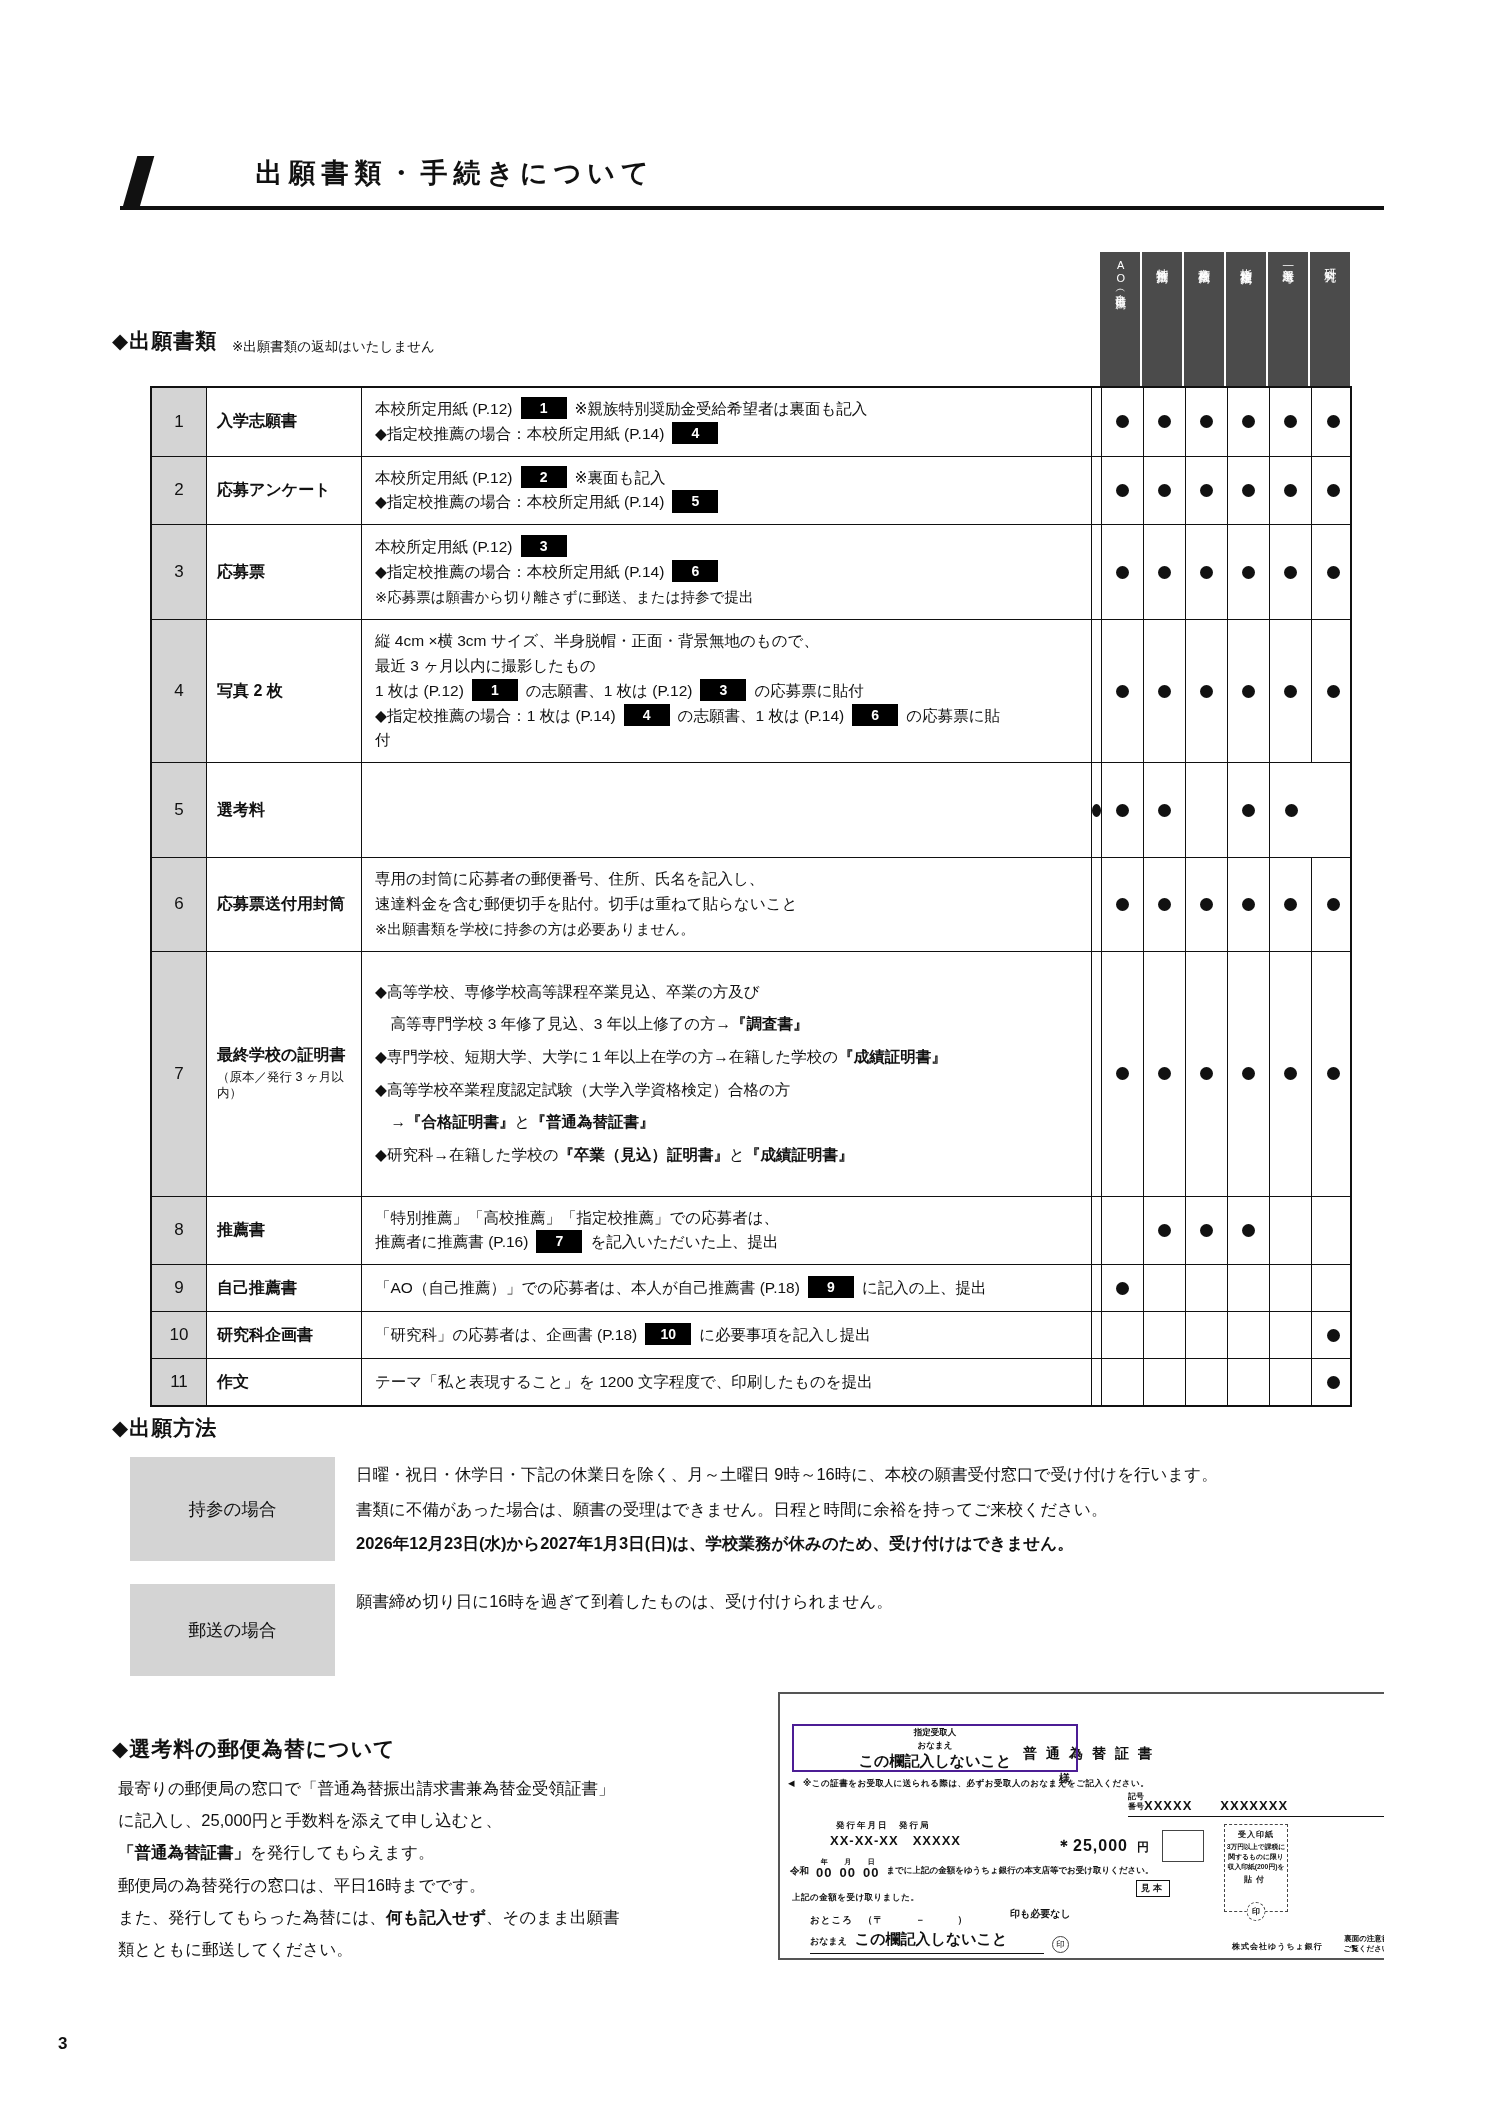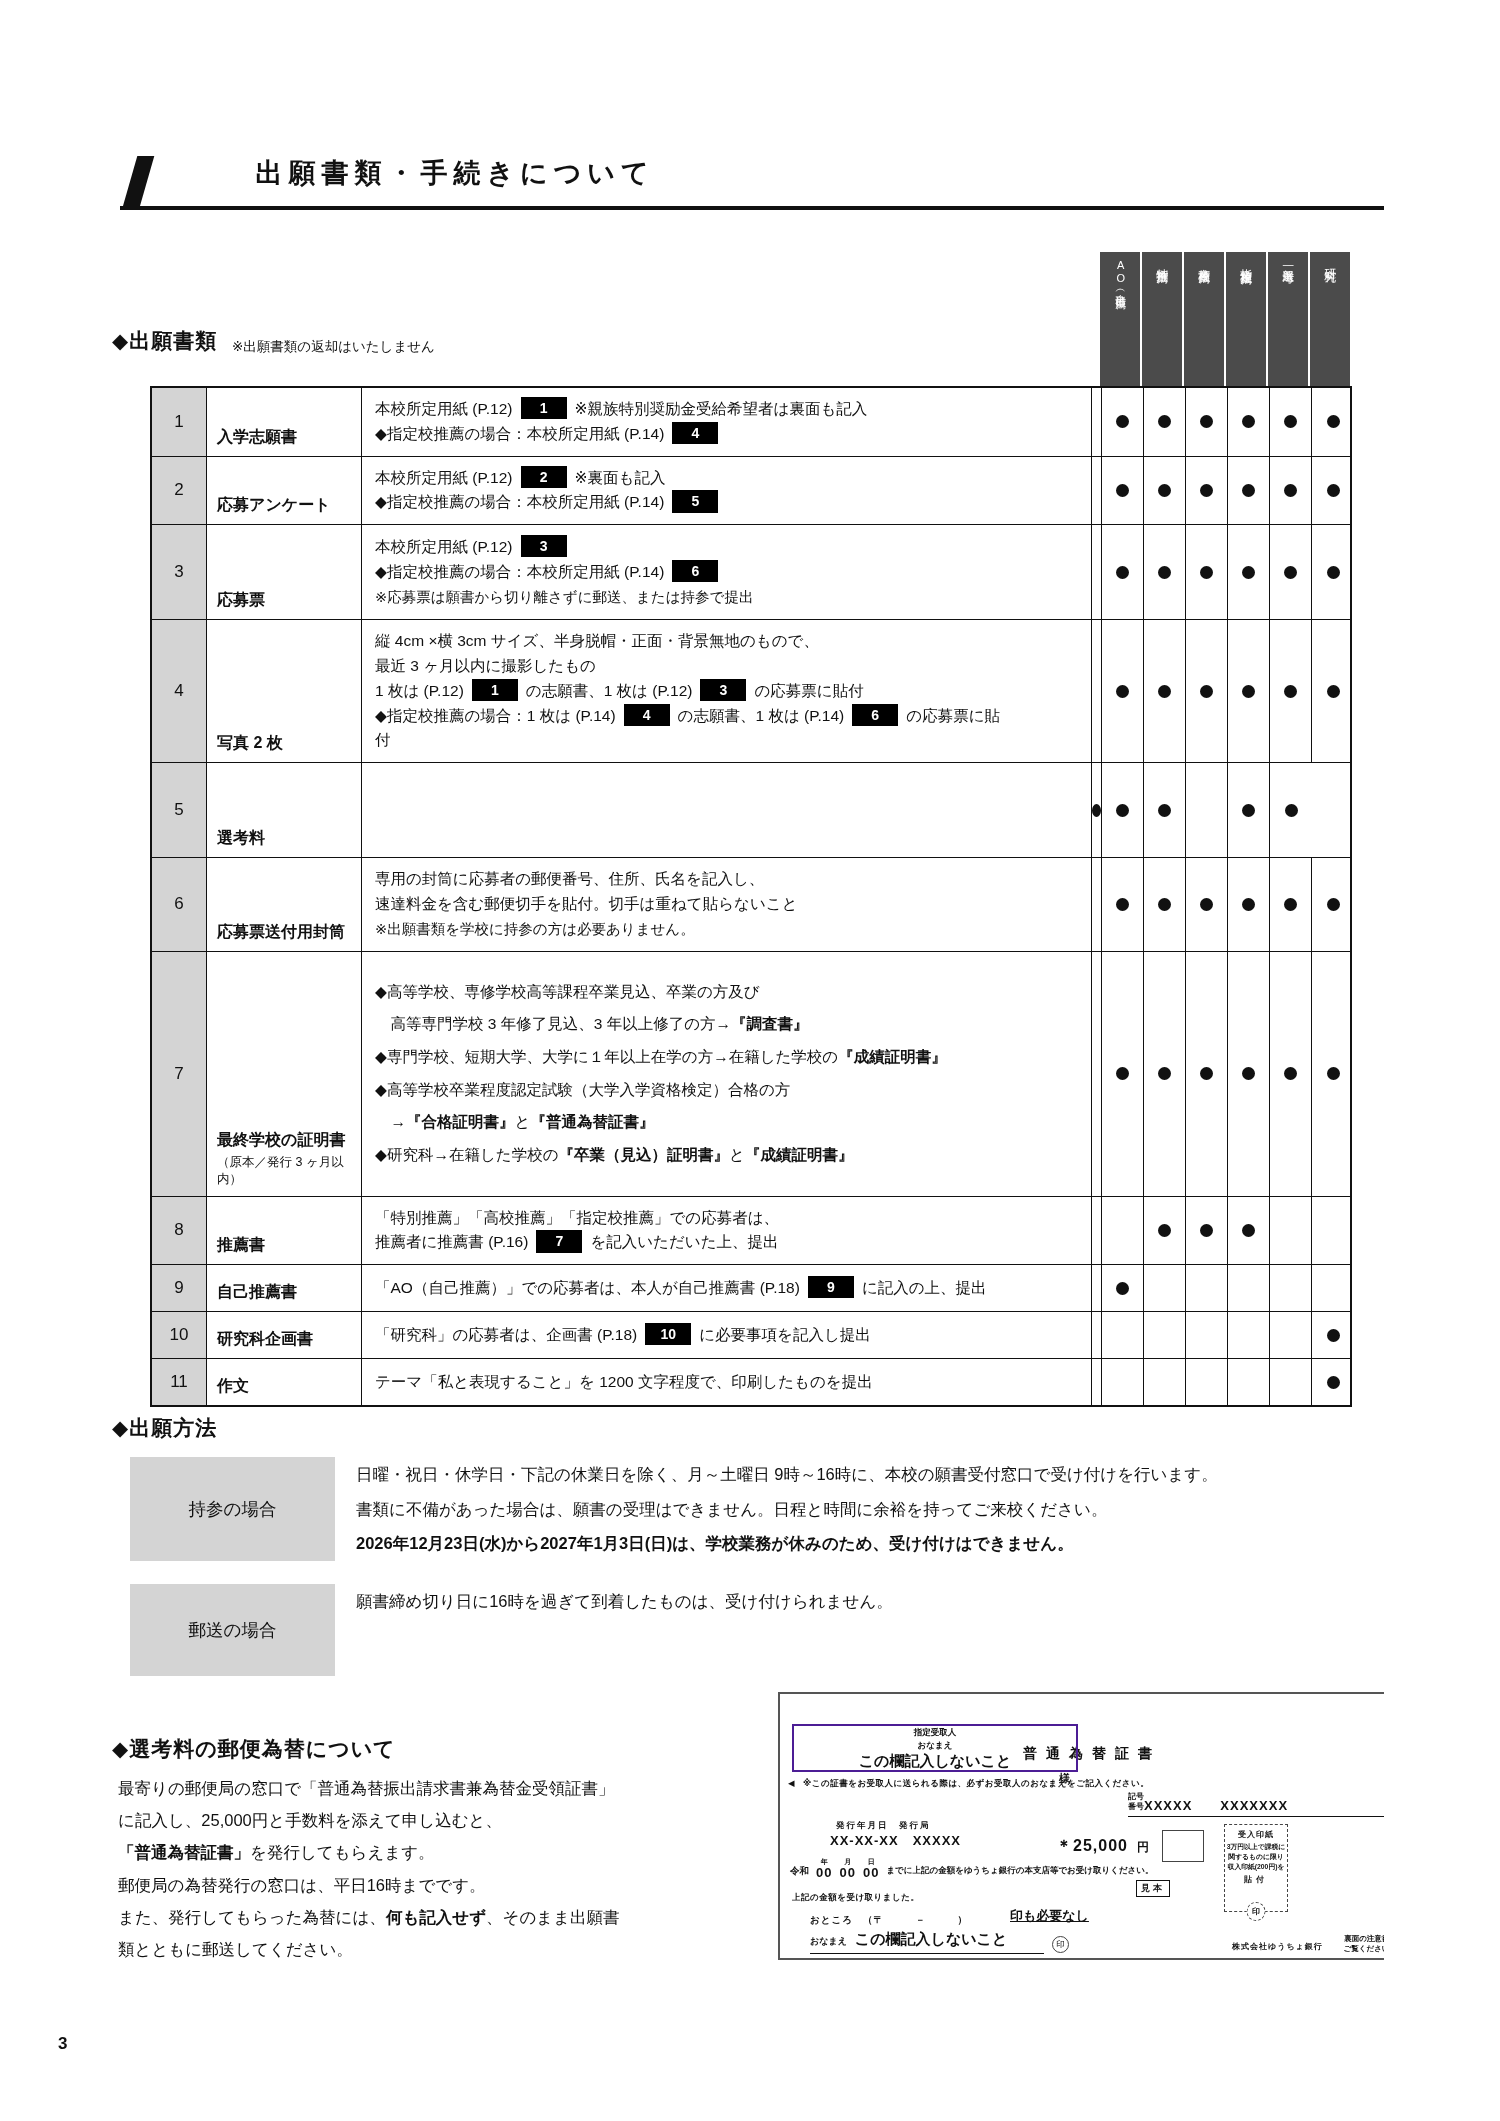--- a/index.html
+++ b/index.html
@@ -31,21 +31,21 @@
   .t-row:nth-child(4){min-height:132px;}
   .t-row:nth-child(5){min-height:94px;}
   .t-row:nth-child(6){min-height:90px;}
   .t-row:nth-child(7){min-height:244px;}
   .t-row:nth-child(8){min-height:66px;}
   .t-row:nth-child(9){min-height:46px;}
   .t-row:nth-child(10){min-height:46px;}
   .t-row:nth-child(11){min-height:46px;}
   .c{box-sizing:border-box;}
   .c-num{background:#d4d4d4;border-right:1px solid #111;display:flex;align-items:center;justify-content:center;font-size:17px;}
-  .c-name{border-right:1px solid #111;display:flex;flex-direction:column;justify-content:flex-end;
+  .c-name{border-right:1px solid #111;display:flex;flex-direction:column;justify-content:center;
           padding:8px 10px;font-size:16px;font-weight:bold;line-height:1.3;}
   .name-sub{font-size:12.5px;font-weight:normal;line-height:1.35;margin-top:3px;}
   .c-desc{border-right:1px solid #111;padding:9px 13px;display:flex;flex-direction:column;justify-content:center;font-size:15.5px;}
   .line{white-space:nowrap;line-height:1.6;}
   .t-row:nth-child(7) .line{line-height:2.1;}
   .line .b{font-weight:bold;}
   .line .sm{font-size:14.5px;}
   .badge{display:inline-block;background:#000;color:#fff;font-weight:bold;font-size:14px;
          min-width:46px;text-align:center;padding:1px 0;line-height:1.45;margin:0 8px;vertical-align:1px;}
   .c-gap{border-right:1px solid #111;}
@@ -101,21 +101,21 @@
   .era{font-size:9.5px;font-weight:bold;padding-bottom:1px;}
   .zg{display:flex;flex-direction:column;align-items:center;line-height:1;}
   .zg .unit{font-size:7px;font-weight:bold;margin-bottom:1px;}
   .zg .z{font-size:13px;font-weight:bold;letter-spacing:1px;}
   .deadline{font-size:8.5px;font-weight:bold;padding-bottom:2px;}
   .received{position:absolute;left:12px;top:198px;font-size:8.5px;font-weight:bold;letter-spacing:0.5px;}
   .specimen{position:absolute;left:356px;top:186px;border:1.5px solid #111;font-size:9px;font-weight:bold;
             padding:1px 4px;letter-spacing:3px;}
   .addr-line{position:absolute;left:30px;top:220px;font-size:9.5px;font-weight:bold;letter-spacing:1px;}
   .addr-line .sl{margin-right:10px;}
-  .no-seal{position:absolute;left:230px;top:213px;font-size:13px;font-weight:bold;text-decoration:underline;}
+  .no-seal{position:absolute;left:230px;top:213px;font-size:10px;font-weight:bold;}
   .name-line{position:absolute;left:30px;top:236px;width:234px;border-bottom:1.5px solid #111;padding-bottom:4px;}
   .name-line .sl{font-size:9px;font-weight:bold;margin-right:8px;}
   .name-line .nv{font-size:15px;font-weight:bold;}
   .seal-circle{position:absolute;left:272px;top:242px;width:17px;height:17px;border:1px solid #444;border-radius:50%;
                font-size:8.5px;display:flex;align-items:center;justify-content:center;}
   .bank{position:absolute;left:452px;top:247px;font-size:8px;font-weight:bold;letter-spacing:1px;}
   .back-note{position:absolute;right:7px;top:240px;font-size:7.5px;font-weight:bold;text-align:right;line-height:1.35;}
 
   .page-num{position:absolute;left:58px;top:2034px;font-size:17px;font-weight:bold;}
 </style>

